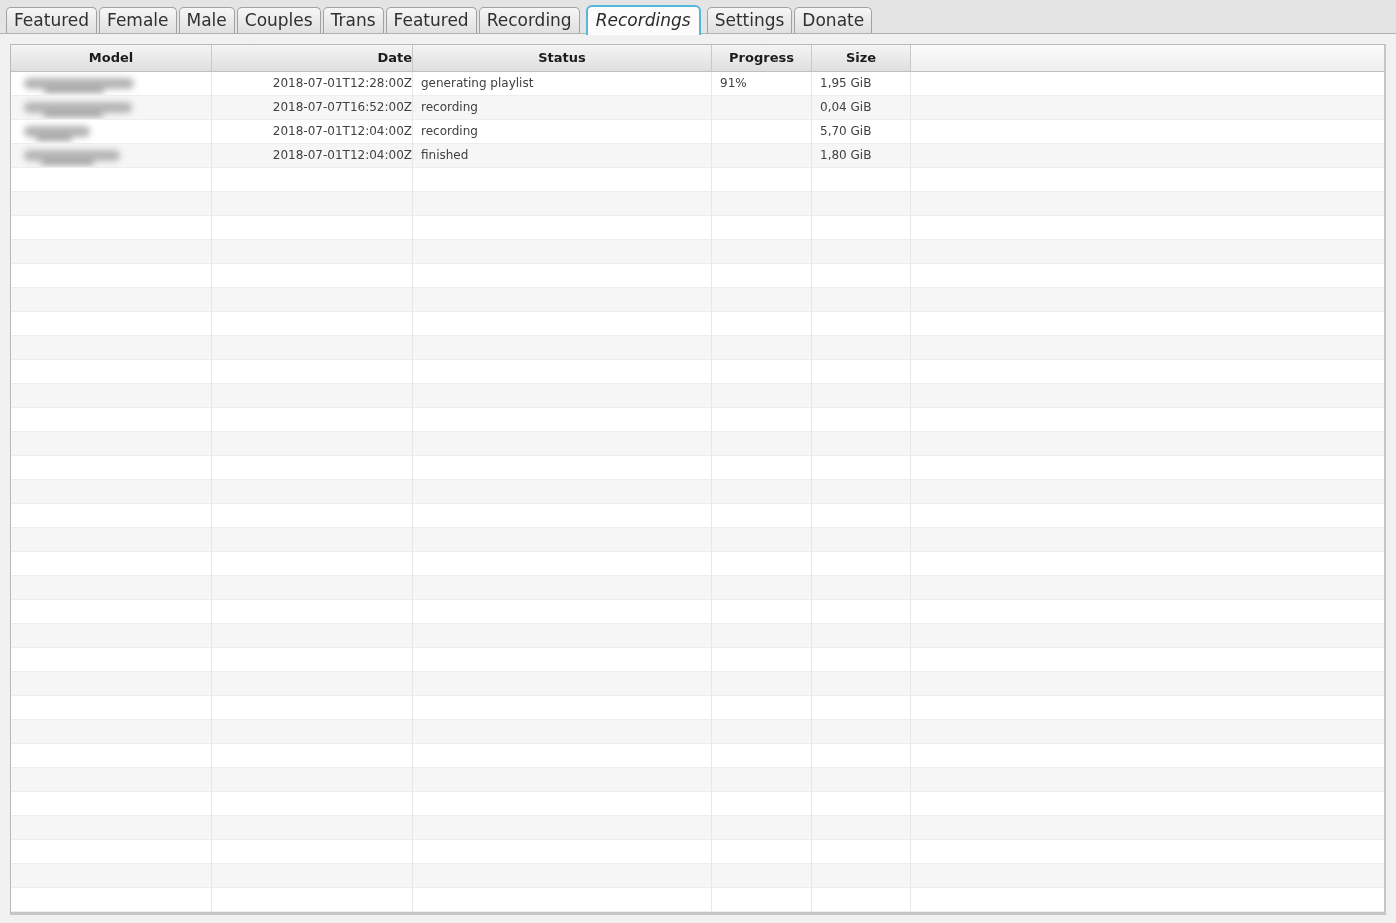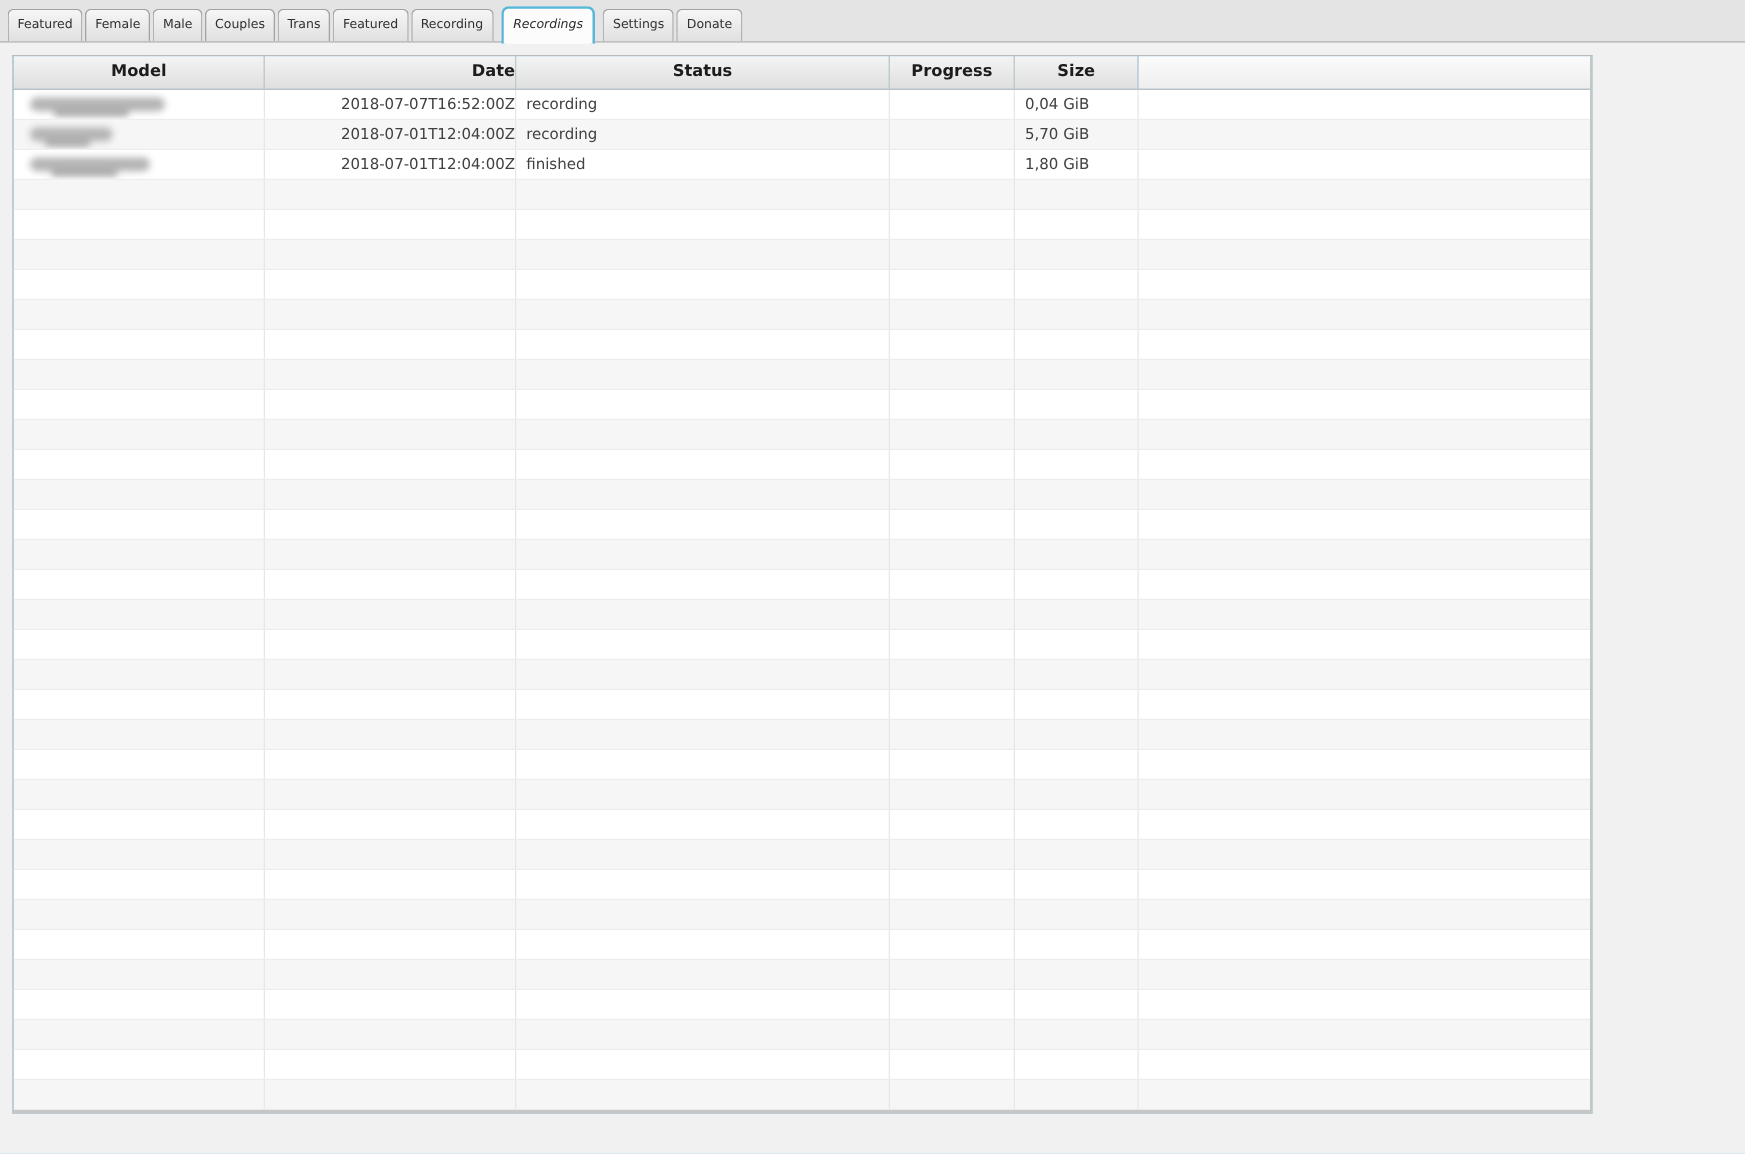--- a/index.html
+++ b/index.html
@@ -22,21 +22,21 @@
     position: relative;
   }
   .tab {
     position: relative;
     background: linear-gradient(#f6f6f6, #e0e0e0);
     border: 1px solid #a2a2a2;
     border-bottom: none;
     border-radius: 5px 5px 0 0;
     padding: 5px 7px 6px 7px;
     margin-right: 2px;
-    font-size: 10px;
+    font-size: 17px;
     color: #303030;
     white-space: nowrap;
     cursor: default;
     line-height: 14px;
   }
   .tab.selected {
     background: #fcfcfc;
     border: 2px solid #55b7d9;
     border-bottom: none;
     border-radius: 6px 6px 0 0;
@@ -45,22 +45,22 @@
     margin-left: 4px;
     margin-right: 6px;
     z-index: 2;
     color: #2a2a2a;
     font-style: italic;
   }
 
   
   .content { padding: 10px 10px 0 10px; }
   .rec-table {
-    width: 1264px;
-    background: #7dd3fc;
+    width: 1376px;
+    background: #22c55e;
     border: 1px solid #b9b9b9;
     border-right: 2px solid #c6c6c6;
     border-bottom: 3px solid #c6c6c6;
   }
   .thead { display: flex; height: 27px; }
   .th {
     background: linear-gradient(#f4f4f4, #dfdfdf);
     border-right: 1px solid #c8c8c8;
     border-bottom: 1px solid #bfbfbf;
     font-weight: bold;
@@ -142,20 +142,30 @@
         <div class="th col-model">Model</div>
         <div class="th col-date">Date</div>
         <div class="th col-status">Status</div>
         <div class="th col-progress">Progress</div>
         <div class="th col-size">Size</div>
         <div class="th filler"></div>
       </div>
       <div class="tbody">
           <div class="row">
     <div class="cell col-model">
+              <div class="smudge" style="width: 110px;"></div>
+            </div>
+    <div class="cell col-date">2018-07-01T12:28:00Z</div>
+    <div class="cell col-status">generating playlist</div>
+    <div class="cell col-progress">91%</div>
+    <div class="cell col-size">1,95 GiB</div>
+    <div class="cell col-filler"></div>
+  </div>
+          <div class="row">
+    <div class="cell col-model">
               <div class="smudge" style="width: 108px;"></div>
             </div>
     <div class="cell col-date">2018-07-07T16:52:00Z</div>
     <div class="cell col-status">recording</div>
     <div class="cell col-progress"></div>
     <div class="cell col-size">0,04 GiB</div>
     <div class="cell col-filler"></div>
   </div>
           <div class="row">
     <div class="cell col-model">

